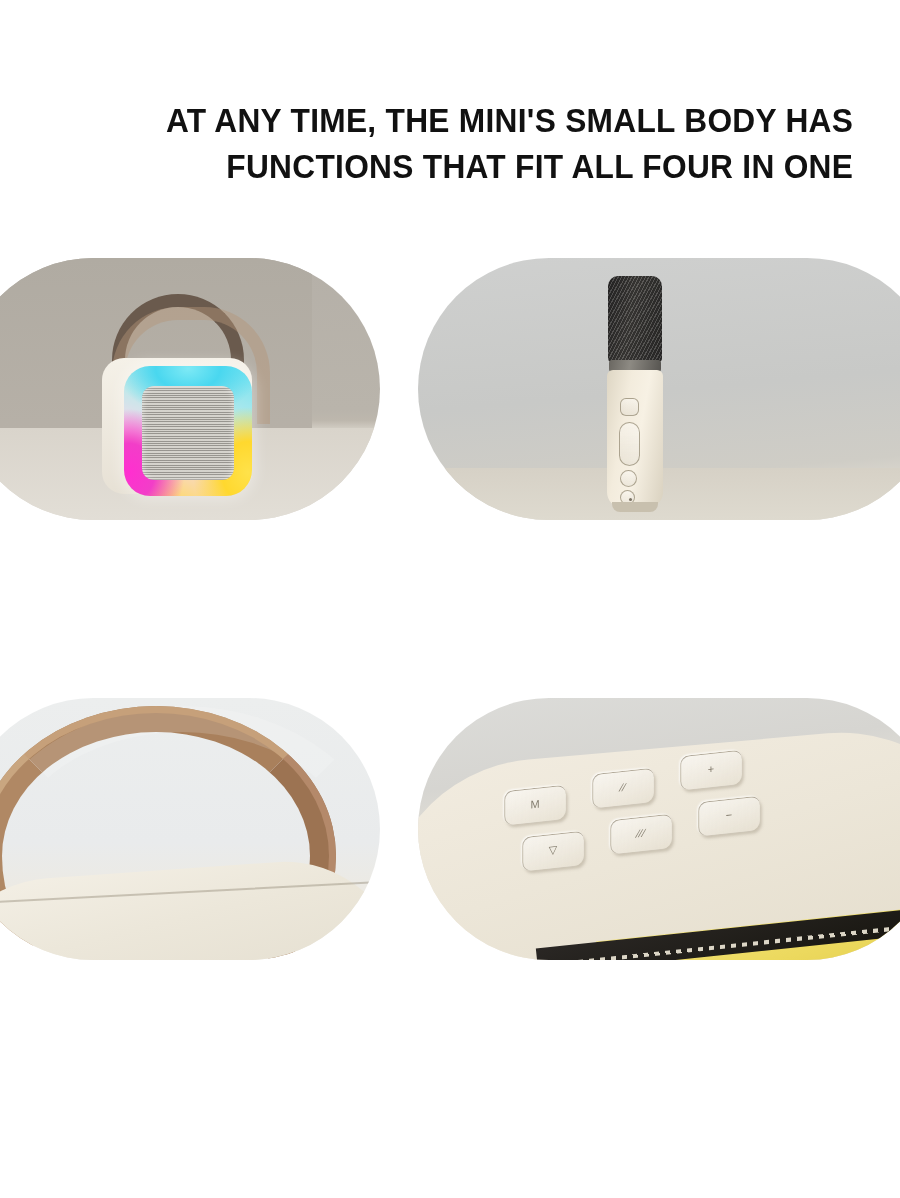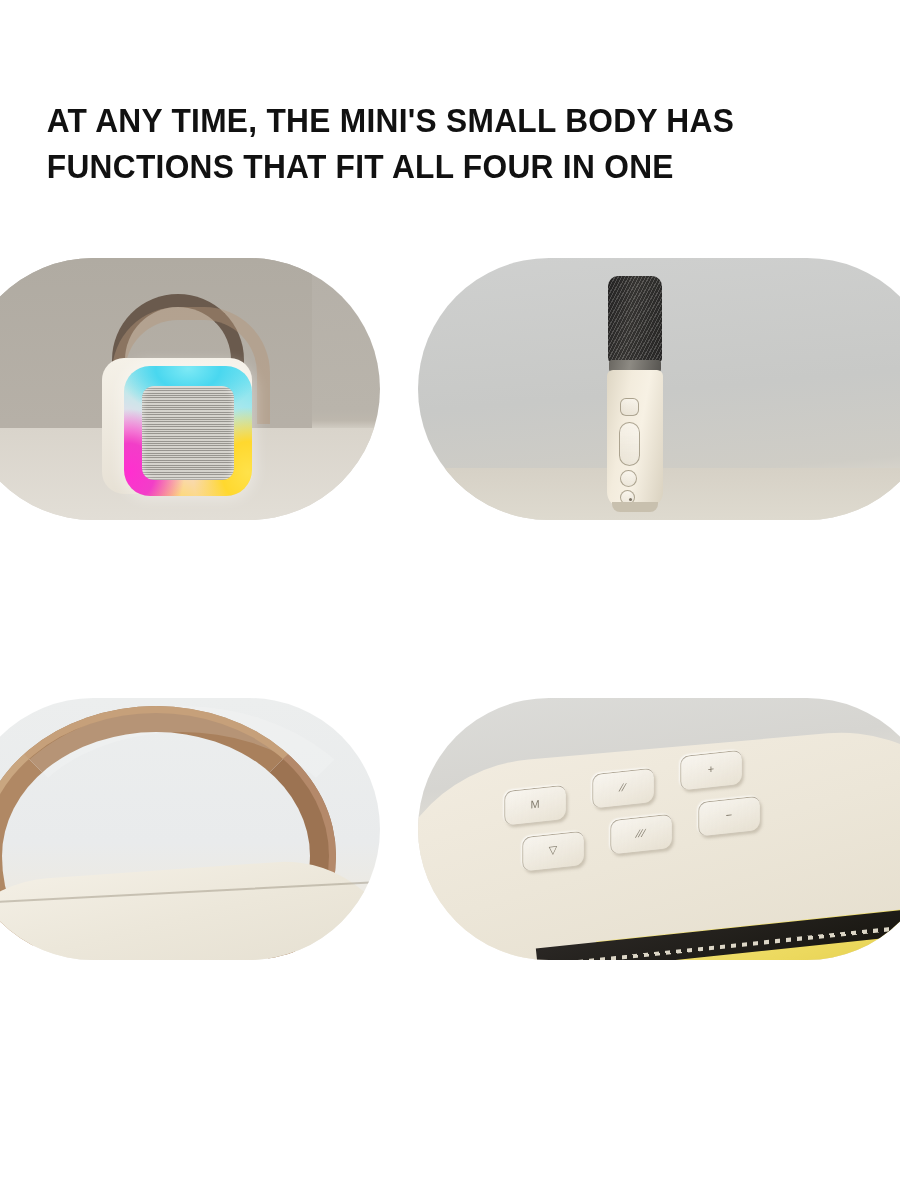--- a/index.html
+++ b/index.html
@@ -9,21 +9,21 @@
     height: 1198px;
     background: #ffffff;
     font-family: "Liberation Sans", sans-serif;
     overflow: hidden;
     position: relative;
   }
 
   
   .headline {
     padding: 98px 30px 0 30px;
-    text-align: left;
+    text-align: right;
   }
   .headline-line {
     display: block;
     font-family: "Liberation Sans", sans-serif;
     font-weight: bold;
     font-size: 33px;
     line-height: 46px;
     letter-spacing: 0.3px;
     color: #111111;
     transform: scaleX(0.96);

